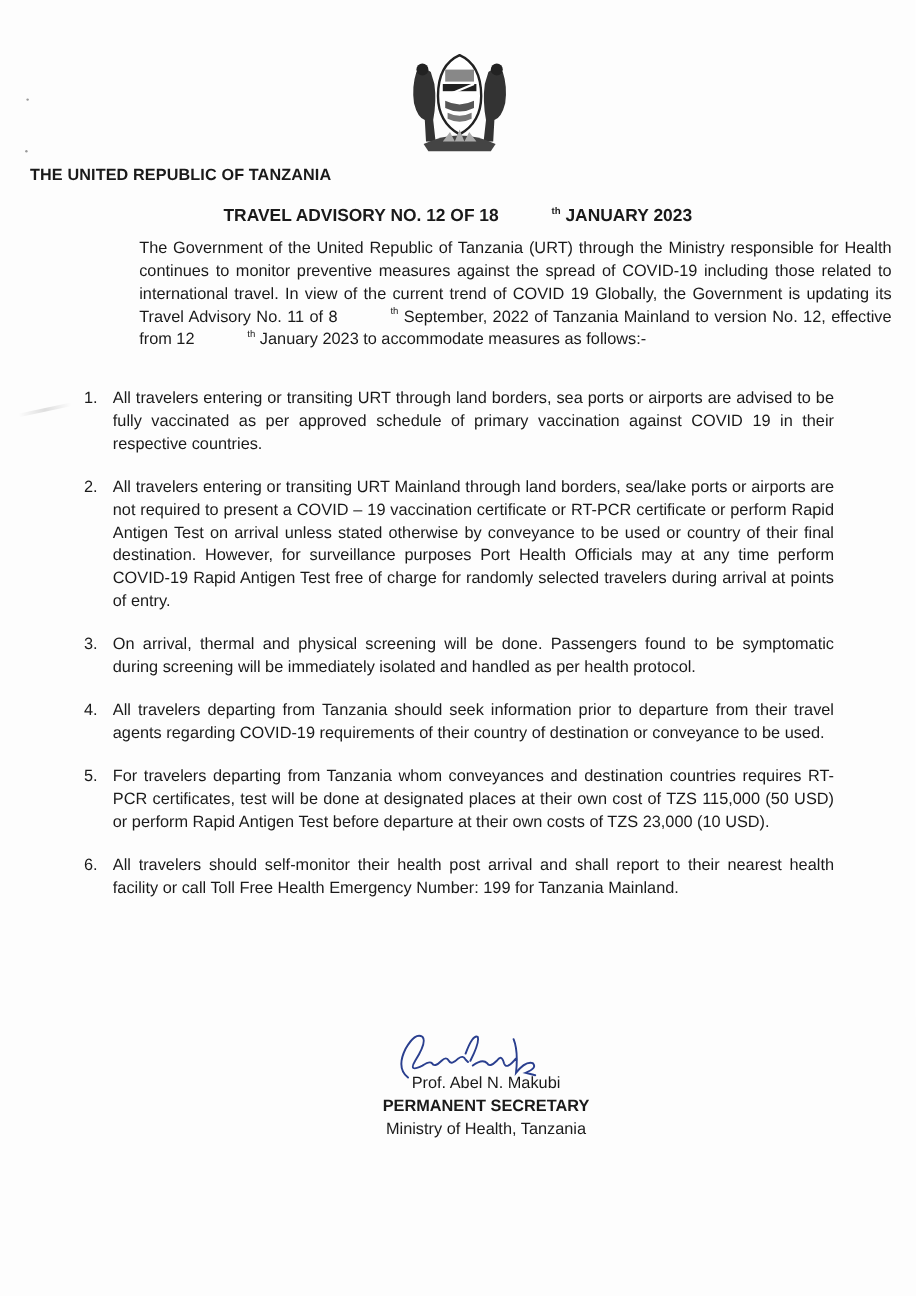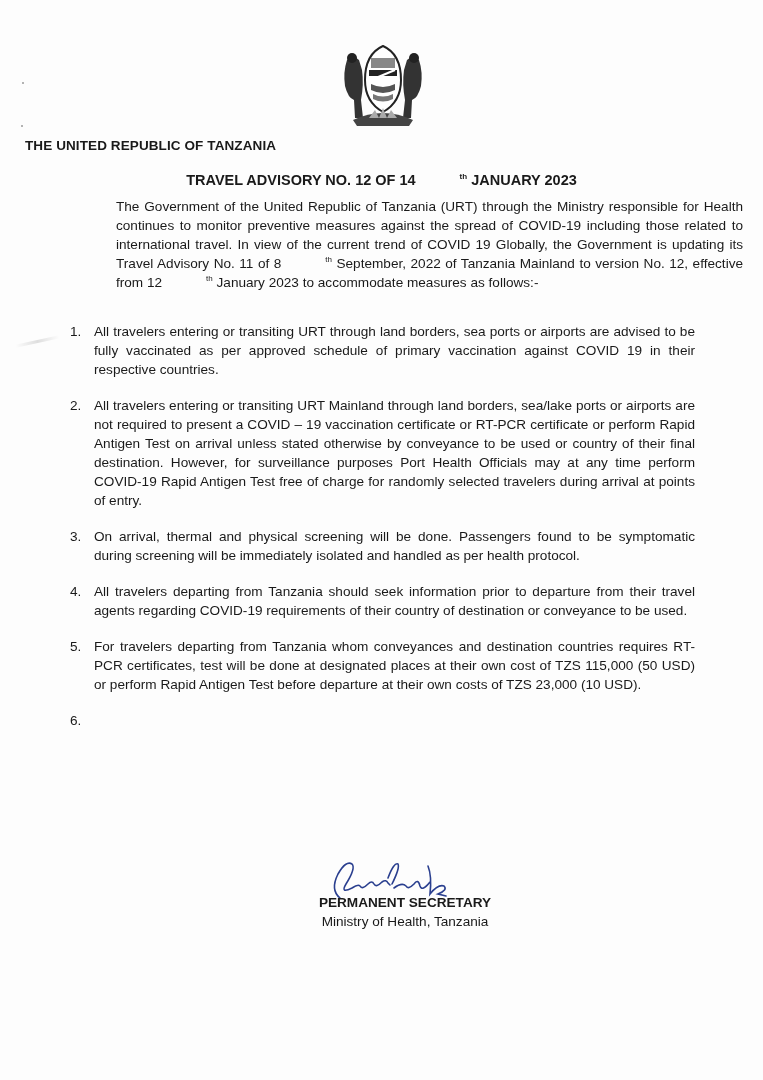--- a/index.html
+++ b/index.html
@@ -51,38 +51,39 @@
     <line x1="38" y1="40" x2="62" y2="30" stroke="#fff" stroke-width="2"></line>
     <path d="M38 44 q12 6 24 0 v6 q-12 6 -24 0z" fill="#555"></path>
     <path d="M40 54 q10 5 20 0 v5 q-10 5 -20 0z" fill="#777"></path>
 
     <path d="M20 80 q30 -14 60 0 l-4 6 h-52z" fill="#444"></path>
     <path d="M36 78 l6-8 l4 8 l4-10 l4 10 l4-8 l6 8z" fill="#aaa"></path>
   </svg>
 
   <div class="h1">THE UNITED REPUBLIC OF TANZANIA</div>
   <div class="h2">
-    <span>TRAVEL ADVISORY NO. 12 OF 14</span><sup>th</sup><span> JANUARY 2023</span>
+    <span>TRAVEL ADVISORY NO. 12 OF 18</span><sup>th</sup><span> JANUARY 2023</span>
   </div>
 
   <div class="intro">
     <span>The Government of the United Republic of Tanzania (URT) through the Ministry responsible for Health continues to monitor preventive measures against the spread of COVID-19 including those related to international travel. In view of the current trend of COVID 19 Globally, the Government is updating its Travel Advisory No. 11 of 8</span><sup>th</sup><span> September, 2022 of Tanzania Mainland to version No. 12, effective from 12</span><sup>th</sup><span> January 2023 to accommodate measures as follows:-</span>
   </div>
 
   <ol class="list">
     <li class="item"><span class="num">1.</span><span>All travelers entering or transiting URT through land borders, sea ports or airports are advised to be fully vaccinated as per approved schedule of  primary vaccination against COVID 19 in their respective countries.</span></li>
     <li class="item"><span class="num">2.</span><span>All travelers entering or transiting URT Mainland through land borders, sea/lake ports or airports are not required to present a COVID – 19 vaccination certificate or RT-PCR certificate or perform Rapid Antigen Test on arrival unless stated otherwise by conveyance to be used or country of their final destination. However, for surveillance purposes  Port Health Officials may at any time perform COVID-19 Rapid Antigen Test free of charge  for randomly selected travelers during arrival at points of entry.</span></li>
     <li class="item"><span class="num">3.</span><span>On arrival, thermal and physical screening will be done. Passengers found to be symptomatic during screening will be immediately isolated and handled as per health protocol.</span></li>
     <li class="item"><span class="num">4.</span><span>All travelers departing from Tanzania should seek information prior to departure from their travel agents regarding COVID-19 requirements of their country of destination or conveyance to be used.</span></li>
     <li class="item"><span class="num">5.</span><span>For travelers departing from Tanzania whom conveyances and destination countries requires RT- PCR certificates, test will be done at designated places at their own cost of TZS 115,000 (50 USD) or perform Rapid Antigen Test before departure at their own costs of TZS 23,000 (10 USD).</span></li>
-    <li class="item"><span class="num">6.</span></li>
+    <li class="item"><span class="num">6.</span><span>All travelers should self-monitor their health post arrival and shall report to their nearest health facility or call Toll Free Health Emergency Number: 199 for Tanzania Mainland.</span></li>
   </ol>
 
 
   <svg class="sig" viewBox="0 0 160 48">
     <path d="M22 40 q-10 -8 -2 -24 q8 -14 14 -10 q4 4 -6 20 q-6 10 6 4 q6 -4 8 -2 q2 4 8 -2 q4 -4 6 0 q2 4 8 -2 q4 -3 6 1 l2 2 M70 20 q6 -16 10 -14 q2 4 -6 20 M76 30 q8 -6 12 -2 q2 4 8 -2 q4 -6 6 2 q2 6 10 -4 M110 8 q4 10 2 28 q8 -10 14 -8 q4 4 -6 8 l8 2" fill="none" stroke="#2a3f8f" stroke-width="1.6" stroke-linecap="round"></path>
   </svg>
 
   <div class="sign-block">
+    <div>Prof. Abel N. Makubi</div>
     <div class="title">PERMANENT SECRETARY</div>
     <div>Ministry of Health, Tanzania</div>
   </div>
 </div>
 
 </body></html>

